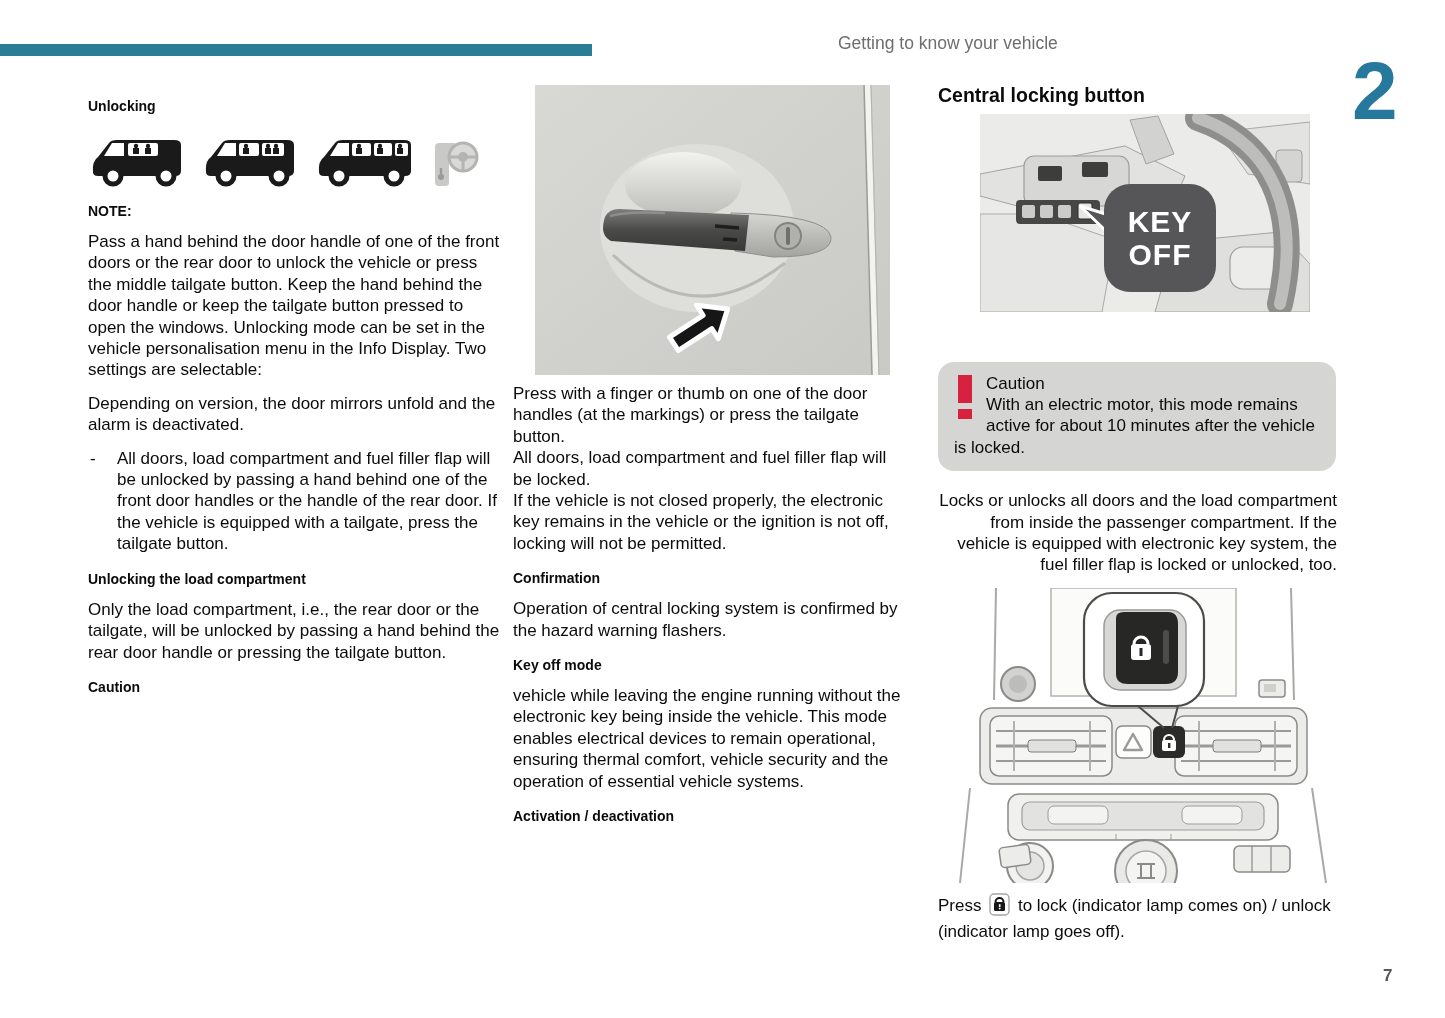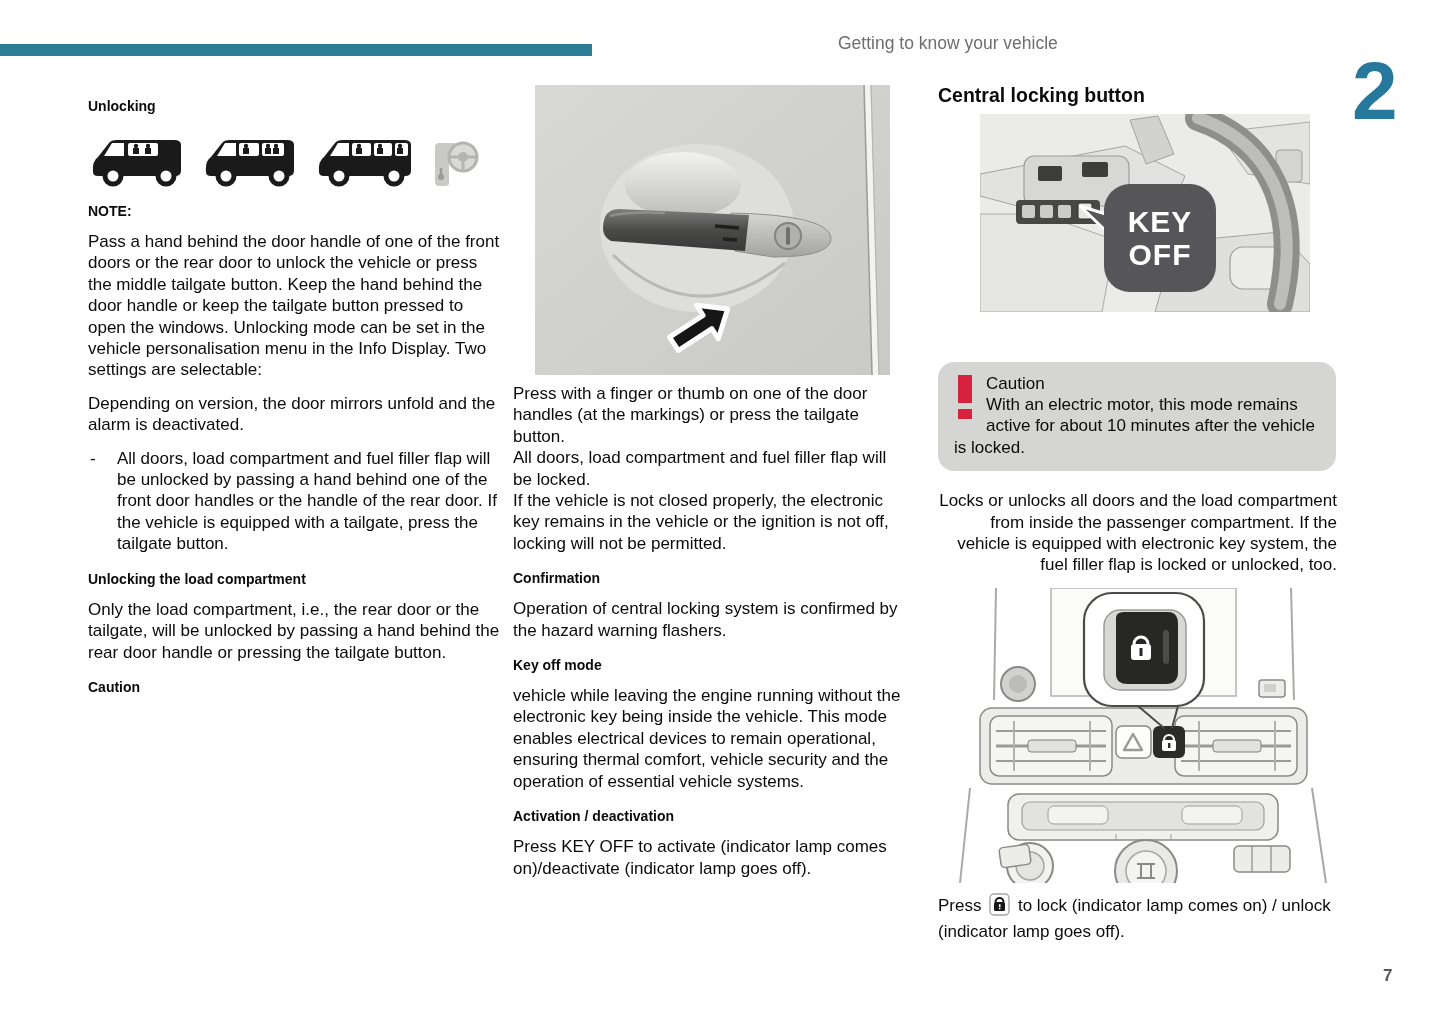--- a/index.html
+++ b/index.html
@@ -181,21 +181,20 @@
     <p class="tight">All doors, load compartment and fuel filler flap will be locked.</p>
     <p class="tight">If the vehicle is not closed properly, the electronic key remains in the vehicle or the ignition is not off, locking will not be permitted.</p>
 
     <h3>Confirmation</h3>
     <p>Operation of central locking system is confirmed by the hazard warning flashers.</p>
 
     <h3>Key off mode</h3>
     <p>vehicle while leaving the engine running without the electronic key being inside the vehicle. This mode enables electrical devices to remain operational, ensuring thermal comfort, vehicle security and the operation of essential vehicle systems.</p>
 
     <h3>Activation / deactivation</h3>
-    <p>Press KEY OFF to activate (indicator lamp comes on)/deactivate (indicator lamp goes off).</p>
   </div>
 
   <div class="col col-right">
     <h2>Central locking button</h2>
 
     <div class="img-dashboard">
       <svg width="330" height="198" viewBox="0 0 330 198">
         <rect x="0" y="0" width="330" height="198" fill="#ebebea"></rect>
 
         <polygon points="0,60 145,32 205,62 185,108 60,98 0,82" fill="#e2e2e0" stroke="#a3a3a1" stroke-width="1"></polygon>

